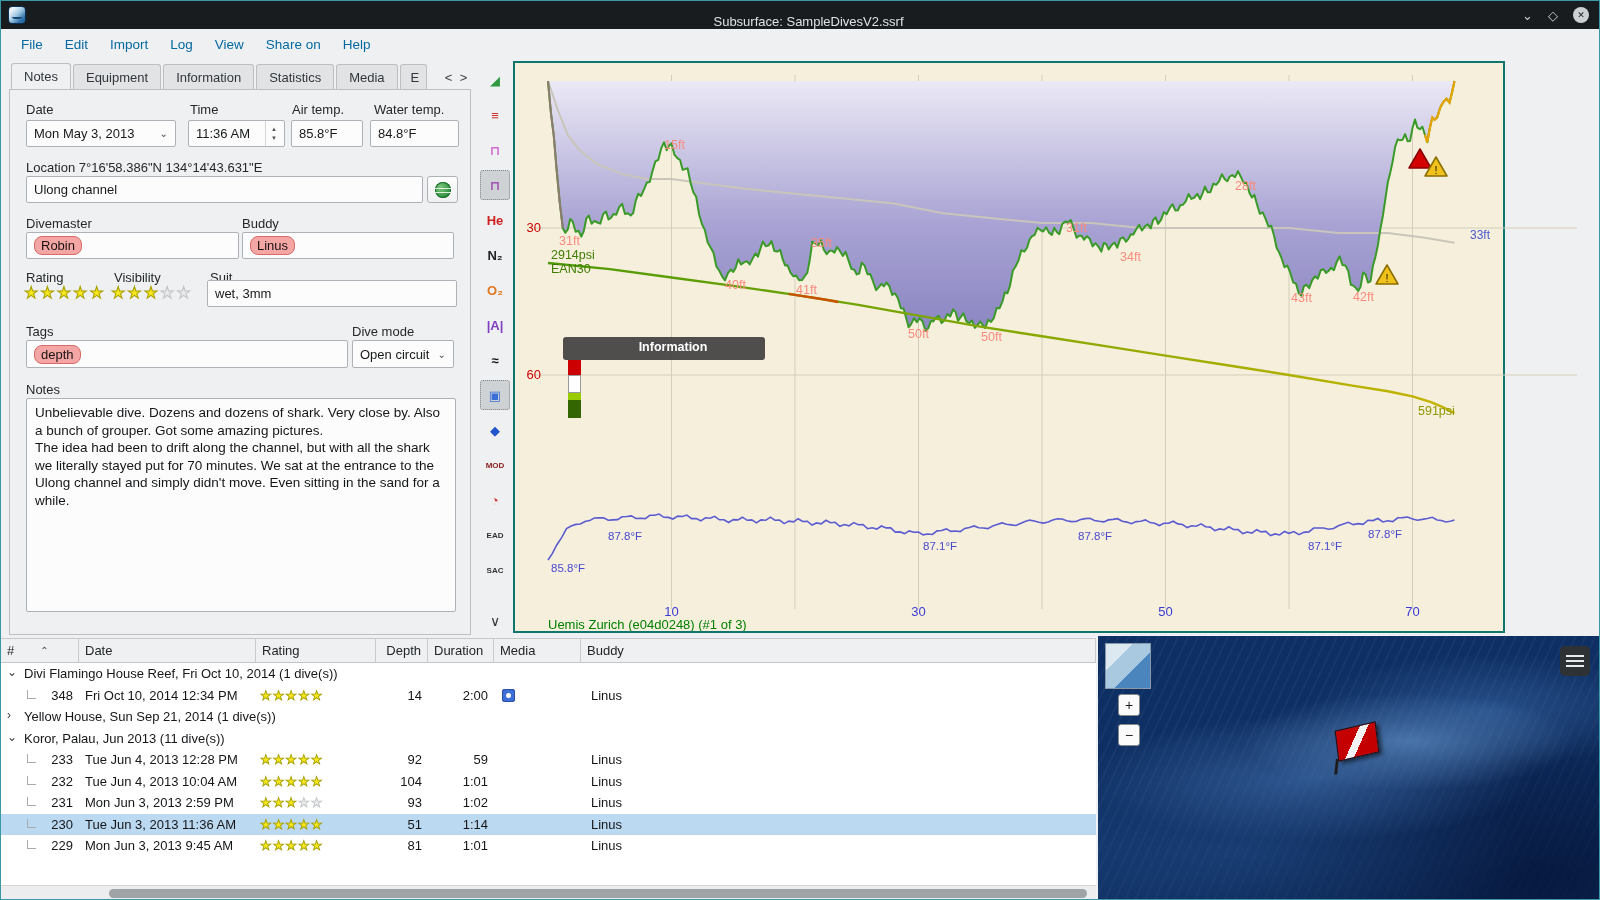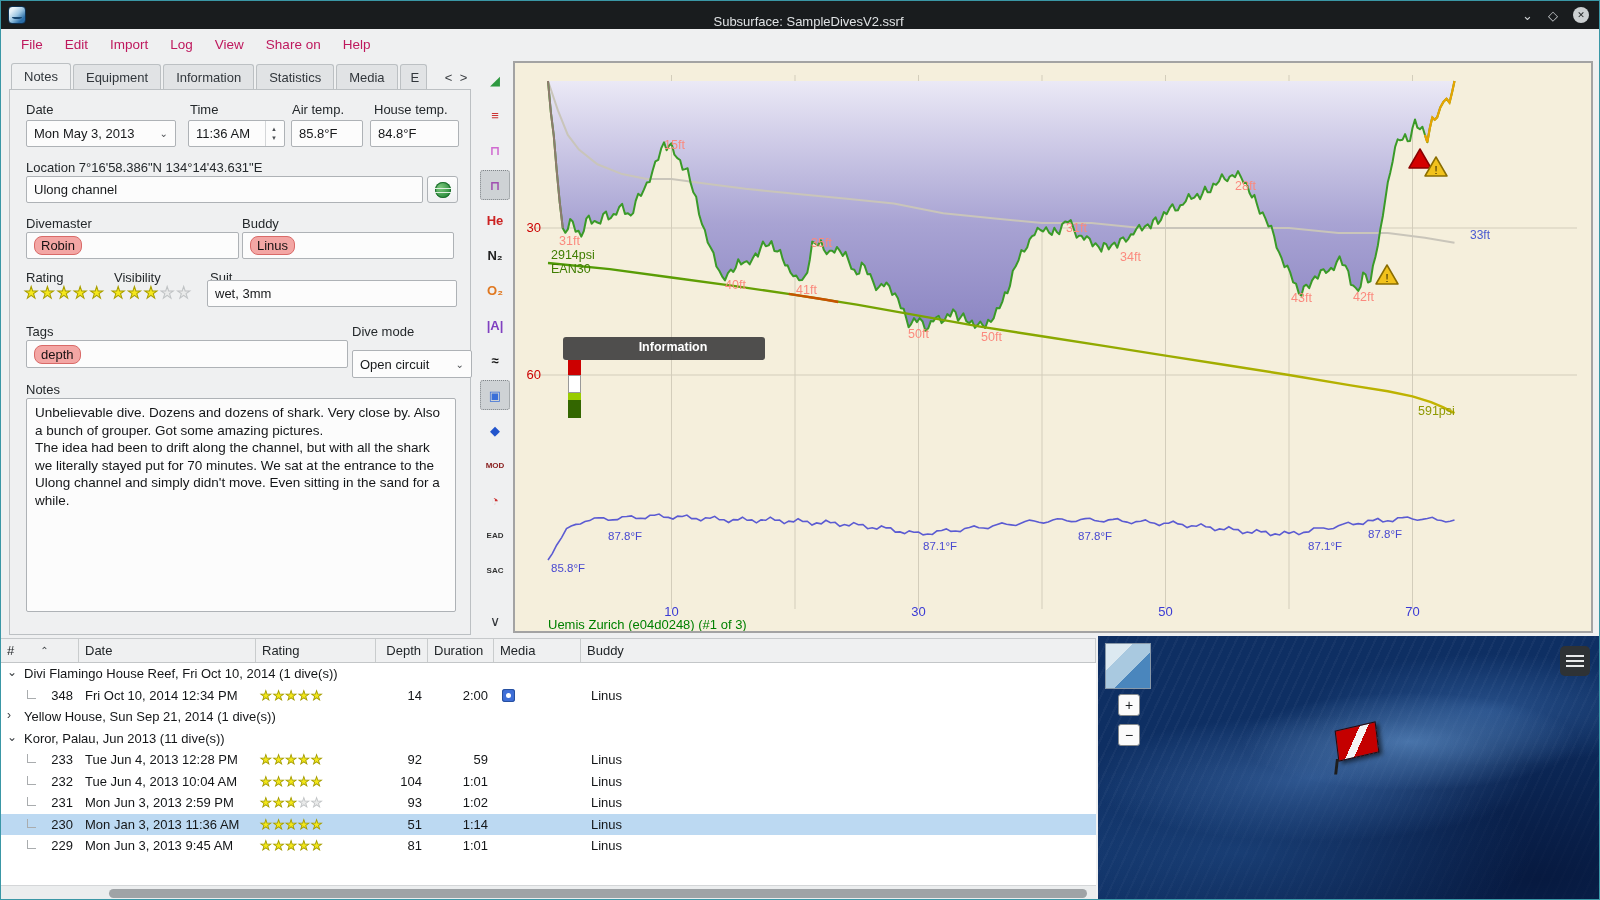--- a/index.html
+++ b/index.html
@@ -9,21 +9,21 @@
 
 .titlebar{position:absolute;left:0;top:0;right:0;height:40px;background:#191c1e;display:flex;align-items:center;padding-left:17px;}
 .tb-icon{position:absolute;left:7px;top:5px;width:18px;height:18px;border-radius:4px;background:linear-gradient(135deg,#e8f2f8 20%,#9cc6e2 50%,#2b6ea8 80%);border:1px solid #0e3050;}
 .tb-icon span{position:absolute;left:3px;top:8px;width:10px;height:4px;border-bottom:2px solid #16456e;border-radius:50%;}
 .tb-title{flex:1;text-align:center;color:#dfe2e4;font-size:13px;}
 .tb-controls{position:absolute;right:10px;top:0;height:28px;display:flex;gap:15px;align-items:center;}
 .tb-btn{color:#cdd1d3;font-size:13px;cursor:default;}
 .tb-close{width:16px;height:16px;border-radius:50%;background:#ccd0d2;color:#1b1e20;display:flex;align-items:center;justify-content:center;font-size:9px;font-weight:bold;}
 
 .menubar{position:absolute;left:0;top:28px;right:0;height:30px;background:#eff0f1;display:flex;align-items:center;padding-left:9px;}
-.menu-item{padding:5px 11px;font-size:13.5px;color:#be185d;}
+.menu-item{padding:5px 11px;font-size:13.5px;color:#0369a1;}
 
 .left-panel{position:absolute;left:8px;top:62px;width:462px;height:572px;}
 .tabbar{position:absolute;left:2px;top:0;right:0;height:26px;display:flex;align-items:flex-end;}
 .tab{height:25px;padding:0 12px;display:flex;align-items:center;font-size:13px;background:#e1e3e5;border:1px solid #bcc0c3;border-bottom:none;border-radius:3px 3px 0 0;margin-right:2px;color:#31363b;white-space:nowrap;}
 .tab.active{background:#eff0f1;height:26px;}
 .tab.partial{width:27px;overflow:hidden;padding:0 0 0 10px;}
 .tab-scroll{margin-left:auto;display:flex;align-items:center;height:24px;}
 .tab-arrow{width:15px;height:22px;display:flex;align-items:center;justify-content:center;color:#3a3e42;font-size:13px;}
 .panel-body{position:absolute;left:0;top:26px;right:0;bottom:0;background:#eff0f1;border:1px solid #bcc0c3;}
 .flabel{position:absolute;font-size:13px;color:#24282b;white-space:nowrap;}
@@ -38,21 +38,21 @@
 .globe{width:16px;height:16px;border-radius:50%;background:radial-gradient(circle at 35% 35%,#7ec87e,#2d8f3f 70%);box-shadow:inset 0 0 0 1px #1e6e2e;position:relative;}
 .globe:after{content:"";position:absolute;left:0;top:6px;width:16px;height:3px;border-top:1px solid #dff0df;border-bottom:1px solid #dff0df;}
 .notes-box{position:absolute;background:#fcfcfc;border:1px solid #aeb2b6;border-radius:2px;padding:5px 8px;font-size:13.5px;line-height:1.3;white-space:pre-wrap;color:#141618;}
 
 .toolbar{position:absolute;left:477px;top:64px;width:34px;height:566px;display:flex;flex-direction:column;align-items:center;}
 .ticon{width:30px;height:30px;min-height:30px;margin-bottom:5px;display:flex;align-items:center;justify-content:center;border-radius:3px;font-weight:bold;font-size:13px;}
 .ticon.small{font-size:8px;letter-spacing:0;}
 .ticon.active{background:#ced2d5;border:1px dotted #7e8387;}
 .t-chevron{margin-top:auto;font-size:14px;color:#34383c;padding-bottom:2px;}
 
-.profile{position:absolute;left:512px;top:60px;width:1080px;height:572px;background:#f5efdc;border:2px solid #a3a3a3;}
+.profile{position:absolute;left:512px;top:60px;width:992px;height:572px;background:#f5efdc;border:2px solid #0f766e;}
 .profile svg{position:absolute;left:0;top:0;width:1076px;height:568px;}
 .infobox{position:absolute;left:48px;top:274px;width:202px;background:rgba(66,66,66,.93);border-radius:3px;color:#fff;font-size:12.5px;padding:3px 6px 5px 24px;}
 .infobox .ib-title{text-align:center;font-weight:bold;margin-bottom:1px;}
 .ib-row{line-height:16.5px;white-space:nowrap;}
 .swatches{position:absolute;left:5px;top:23px;width:13px;}
 .swatches div{width:13px;}
 
 .bottom-left{position:absolute;left:0;top:637px;width:1095px;height:247px;background:#ffffff;border-top:1px solid #c6c9cb;}
 .list-header{display:grid;grid-template-columns:78px 177px 120px 52px 66px 87px auto;height:24px;background:#eff0f1;border-bottom:1px solid #c3c6c8;font-size:13px;}
 .hcell{padding:0 6px;display:flex;align-items:center;border-right:1px solid #c9cccd;color:#212528;}
@@ -129,21 +129,21 @@
         <div class="tab partial">E</div>
         <div class="tab-scroll">
           <div class="tab-arrow">&lt;</div>
           <div class="tab-arrow">&gt;</div>
         </div>
       </div>
     <div class="panel-body">
       <div class="flabel l-date" style="left:16px;top:12px">Date</div>
       <div class="flabel" style="left:180px;top:12px">Time</div>
       <div class="flabel" style="left:282px;top:12px">Air temp.</div>
-      <div class="flabel" style="left:364px;top:12px">House temp.</div>
+      <div class="flabel" style="left:364px;top:12px">Water temp.</div>
 
       <div class="field" style="left:16px;top:30px;width:150px">
         <span>Mon May 3, 2013</span>
         <span class="combo-arrow">⌄</span>
       </div>
       <div class="field" style="left:178px;top:30px;width:97px">
         <span>11:36 AM</span>
         <span class="spin">
             <span>▲</span>
             <span>▼</span>
@@ -192,21 +192,21 @@
         </div>
       <div class="field" style="left:197px;top:190px;width:250px">
           <span>wet, 3mm</span>
         </div>
 
       <div class="flabel" style="left:16px;top:234px">Tags</div>
       <div class="flabel" style="left:342px;top:234px">Dive mode</div>
       <div class="field" style="left:16px;top:250px;width:322px;height:28px">
           <span class="pill">depth</span>
         </div>
-      <div class="field" style="left:342px;top:260px;width:120px;height:28px">
+      <div class="field" style="left:342px;top:250px;width:102px;height:28px">
         <span>Open circuit</span>
         <span class="combo-arrow">⌄</span>
       </div>
 
       <div class="flabel" style="left:16px;top:292px">Notes</div>
       <div class="notes-box" style="left:16px;top:308px;width:430px;height:214px">Unbelievable dive. Dozens and dozens of shark. Very close by. Also a bunch of grouper. Got some amazing pictures.
 The idea had been to drift along the channel, but with all the shark we literally stayed put for 70 minutes. We sat at the entrance to the Ulong channel and simply didn't move. Even sitting in the sand for a while.</div>
     </div>
   </div>
 
@@ -392,21 +392,21 @@
           <div class="cell right">93</div>
           <div class="cell right">1:02</div>
           <div></div>
           <div class="cell" style="padding-left: 10px;">Linus</div>
         </div>
         <div class="lrow selected">
           <div class="numcell">
             <span class="branch"></span>
             <span>230</span>
           </div>
-          <div class="cell">Mon Jan 3, 2013 11:36 AM</div>
+          <div class="cell">Tue Jun 3, 2013 11:36 AM</div>
           <div class="lstars"><span class="on">★</span><span class="on">★</span><span class="on">★</span><span class="on">★</span><span class="on">★</span></div>
           <div class="cell right">51</div>
           <div class="cell right">1:14</div>
           <div></div>
           <div class="cell" style="padding-left: 10px;">Linus</div>
         </div>
         <div class="lrow">
           <div class="numcell">
             <span class="branch"></span>
             <span>229</span>

